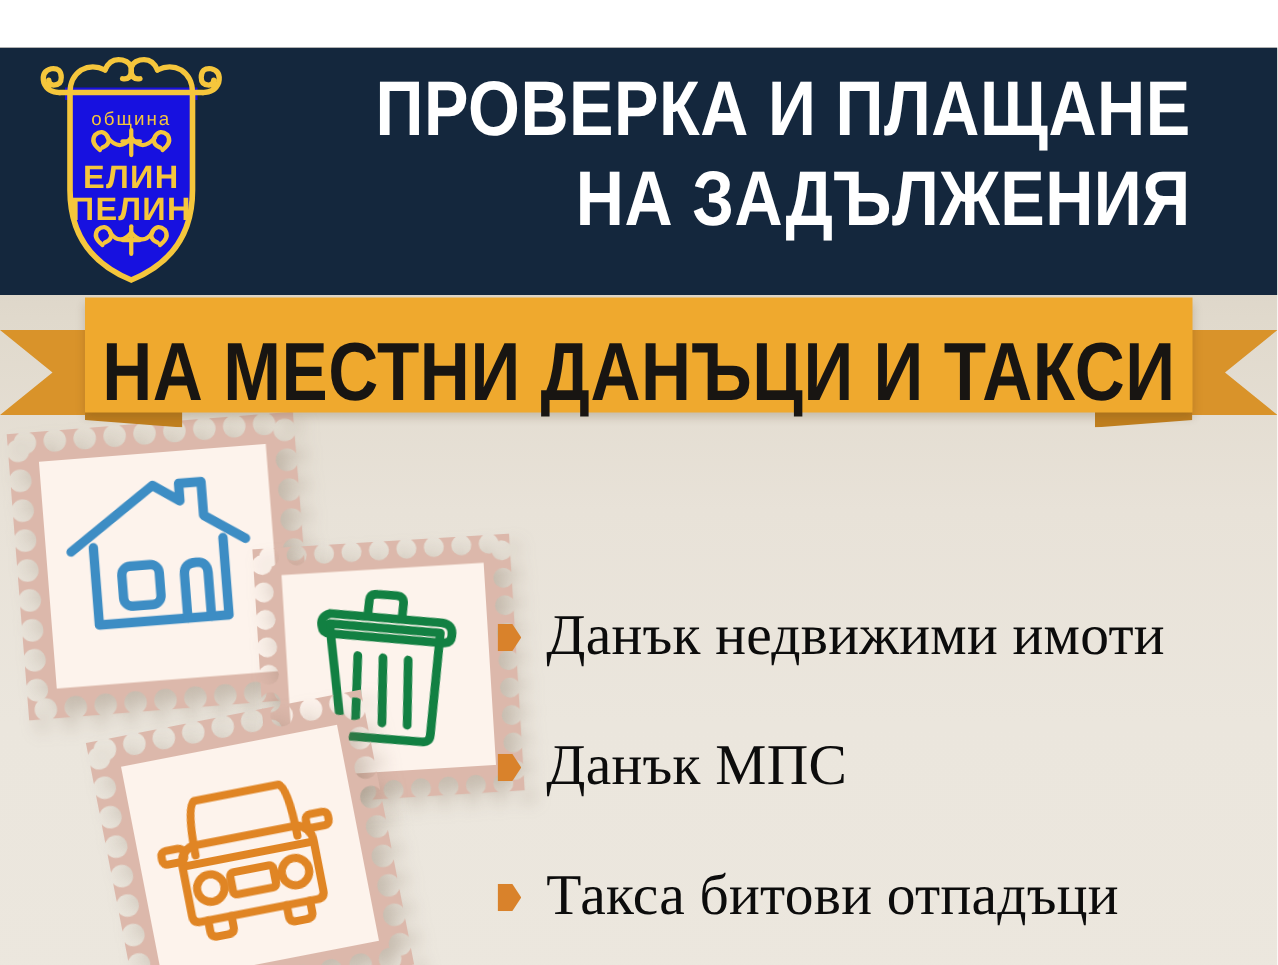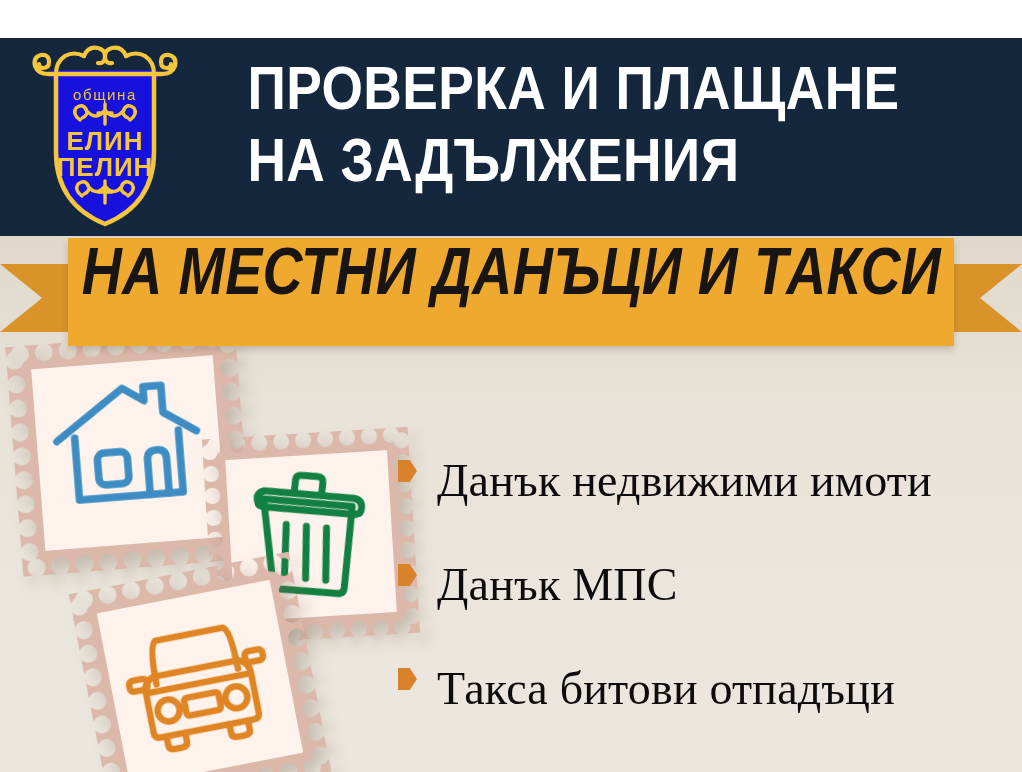--- a/index.html
+++ b/index.html
@@ -41,21 +41,21 @@
     width: 166px;
     height: 186px;
   }
   .logo svg { display: block; width: 166px; height: 186px; }
 
   .title-block {
     position: absolute;
     left: 190px;
     top: 14px;
     width: 820px;
-    text-align: left;
+    text-align: right;
   }
   .title-line {
     color: #ffffff;
     font-family: "Liberation Sans Narrow", "Liberation Sans", sans-serif;
     font-weight: 700;
     font-size: 62px;
     line-height: 72px;
     letter-spacing: 0.5px;
     transform: scaleX(0.86);
     transform-origin: center center;
@@ -94,27 +94,26 @@
     background: #c07f1f;
   }
   .ribbon-fold.left  { left: 68px;  clip-path: polygon(0 0, 78px 0, 78px 16px, 0 10px); }
   .ribbon-fold.right { right: 68px; clip-path: polygon(0 0, 78px 0, 78px 10px, 0 16px); }
 
   .ribbon-band {
     position: absolute;
     left: 68px;
     top: 4px;
     width: 886px;
-    height: 108px;
+    height: 92px;
     background: #efa92e;
     box-shadow: 0 4px 7px rgba(80,60,25,0.22);
     display: flex;
-    align-items: flex-start;
+    align-items: flex-end;
     justify-content: center;
-    font-style: italic;
   }
   .ribbon-text {
     color: #181512;
     font-family: "Liberation Sans Narrow", "Liberation Sans", sans-serif;
     font-weight: 700;
     font-size: 66px;
     line-height: 66px;
     letter-spacing: 0.5px;
     transform: scaleX(0.84);
     white-space: nowrap;
@@ -132,21 +131,21 @@
   
   .list {
     position: absolute;
     left: 398px;
     top: 418px;
     width: 620px;
     z-index: 4;
   }
   .list-item {
     display: flex;
-    align-items: flex-start;
+    align-items: center;
     height: 104px;
   }
   .bullet {
     flex: 0 0 auto;
     width: 19px;
     height: 22px;
     background: #d9822b;
     clip-path: polygon(0 0, 62% 0, 100% 50%, 62% 100%, 0 100%);
     margin-right: 20px;
     margin-top: 4px;

